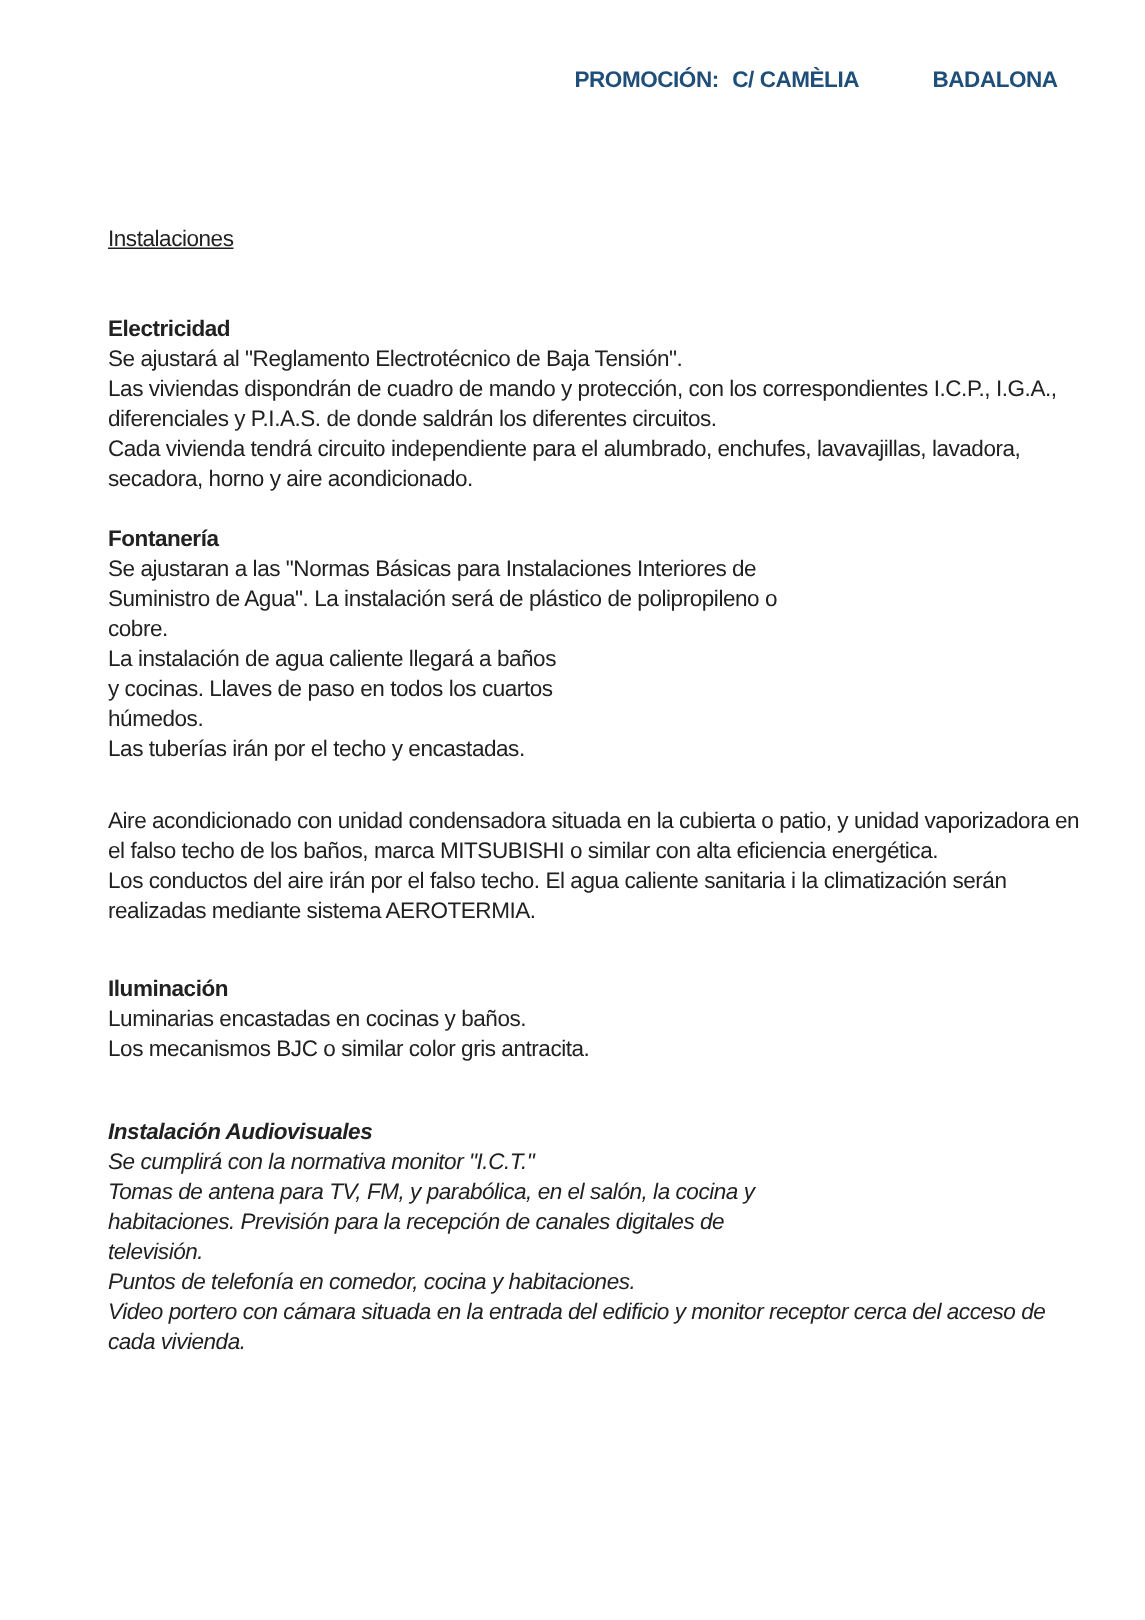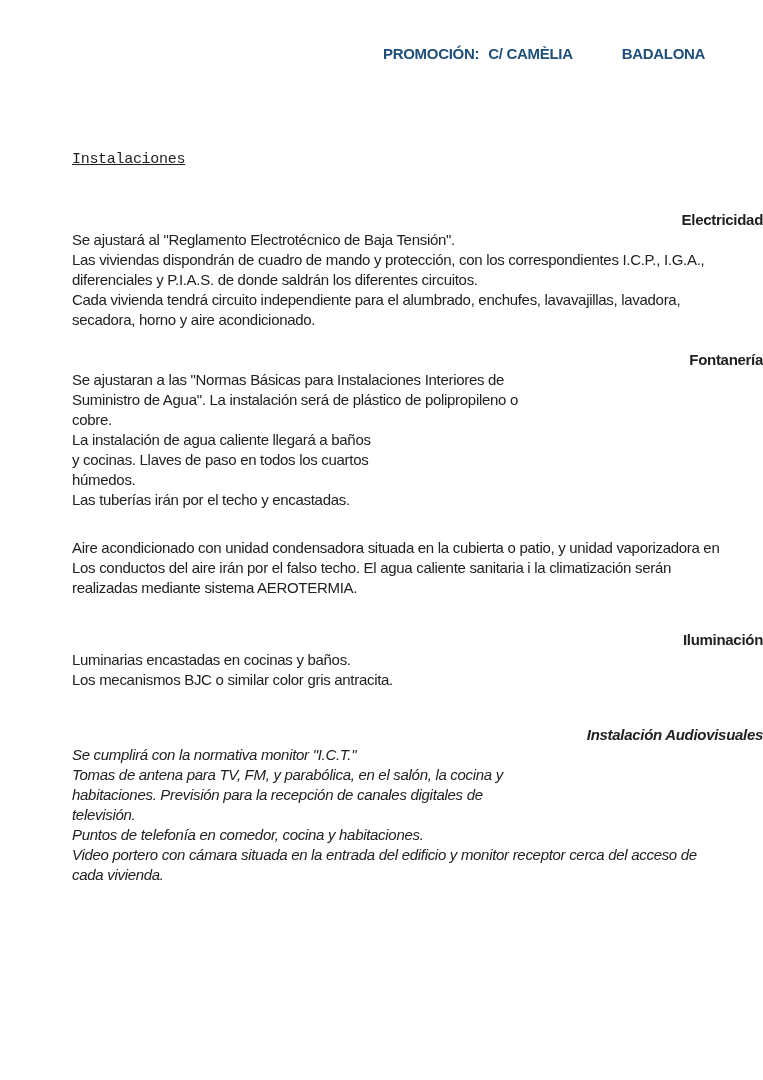--- a/index.html
+++ b/index.html
@@ -32,26 +32,24 @@
   .content {
     position: absolute;
     top: 0;
     left: 72px;
     right: 0;
   }
   .doc-title {
     margin-top: 150px;
     text-decoration: underline;
     white-space: nowrap;
-    font-family: Liberation Mono, monospace;
   }
   .section-title {
     font-weight: bold;
     white-space: nowrap;
-    text-align: right;
   }
   .line { white-space: nowrap; }
   .sec-electricidad   { margin-top: 40px; }
   .sec-fontaneria     { margin-top: 20px; }
   .sec-climatizacion  { margin-top: 28px; }
   .sec-iluminacion    { margin-top: 32px; }
   .sec-audiovisuales  { margin-top: 35px; font-style: italic; }
   .note               { margin-top: 26px; }
 </style>
 </head>
@@ -82,20 +80,21 @@
       <div class="line">Suministro de Agua". La instalación será de plástico de polipropileno o</div>
       <div class="line">cobre.</div>
       <div class="line">La instalación de agua caliente llegará a baños</div>
       <div class="line">y cocinas. Llaves de paso en todos los cuartos</div>
       <div class="line">húmedos.</div>
       <div class="line">Las tuberías irán por el techo y encastadas.</div>
     </div>
 
     <div class="section sec-climatizacion">
       <div class="line">Aire acondicionado con unidad condensadora situada en la cubierta o patio, y unidad vaporizadora en</div>
+      <div class="line">el falso techo de los baños, marca MITSUBISHI o similar con alta eficiencia energética.</div>
       <div class="line">Los conductos del aire irán por el falso techo. El agua caliente sanitaria i la climatización serán</div>
       <div class="line">realizadas mediante sistema AEROTERMIA.</div>
     </div>
 
     <div class="section sec-iluminacion">
       <div class="section-title">Iluminación</div>
       <div class="line">Luminarias encastadas en cocinas y baños.</div>
       <div class="line">Los mecanismos BJC o similar color gris antracita.</div>
     </div>
 

